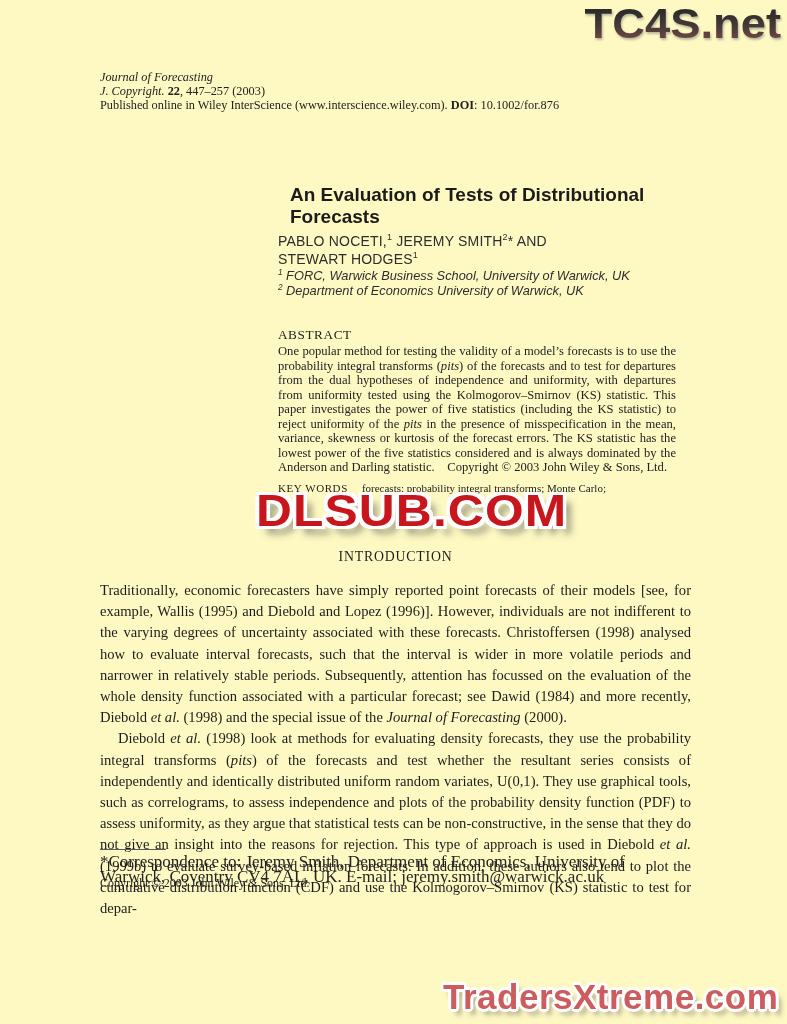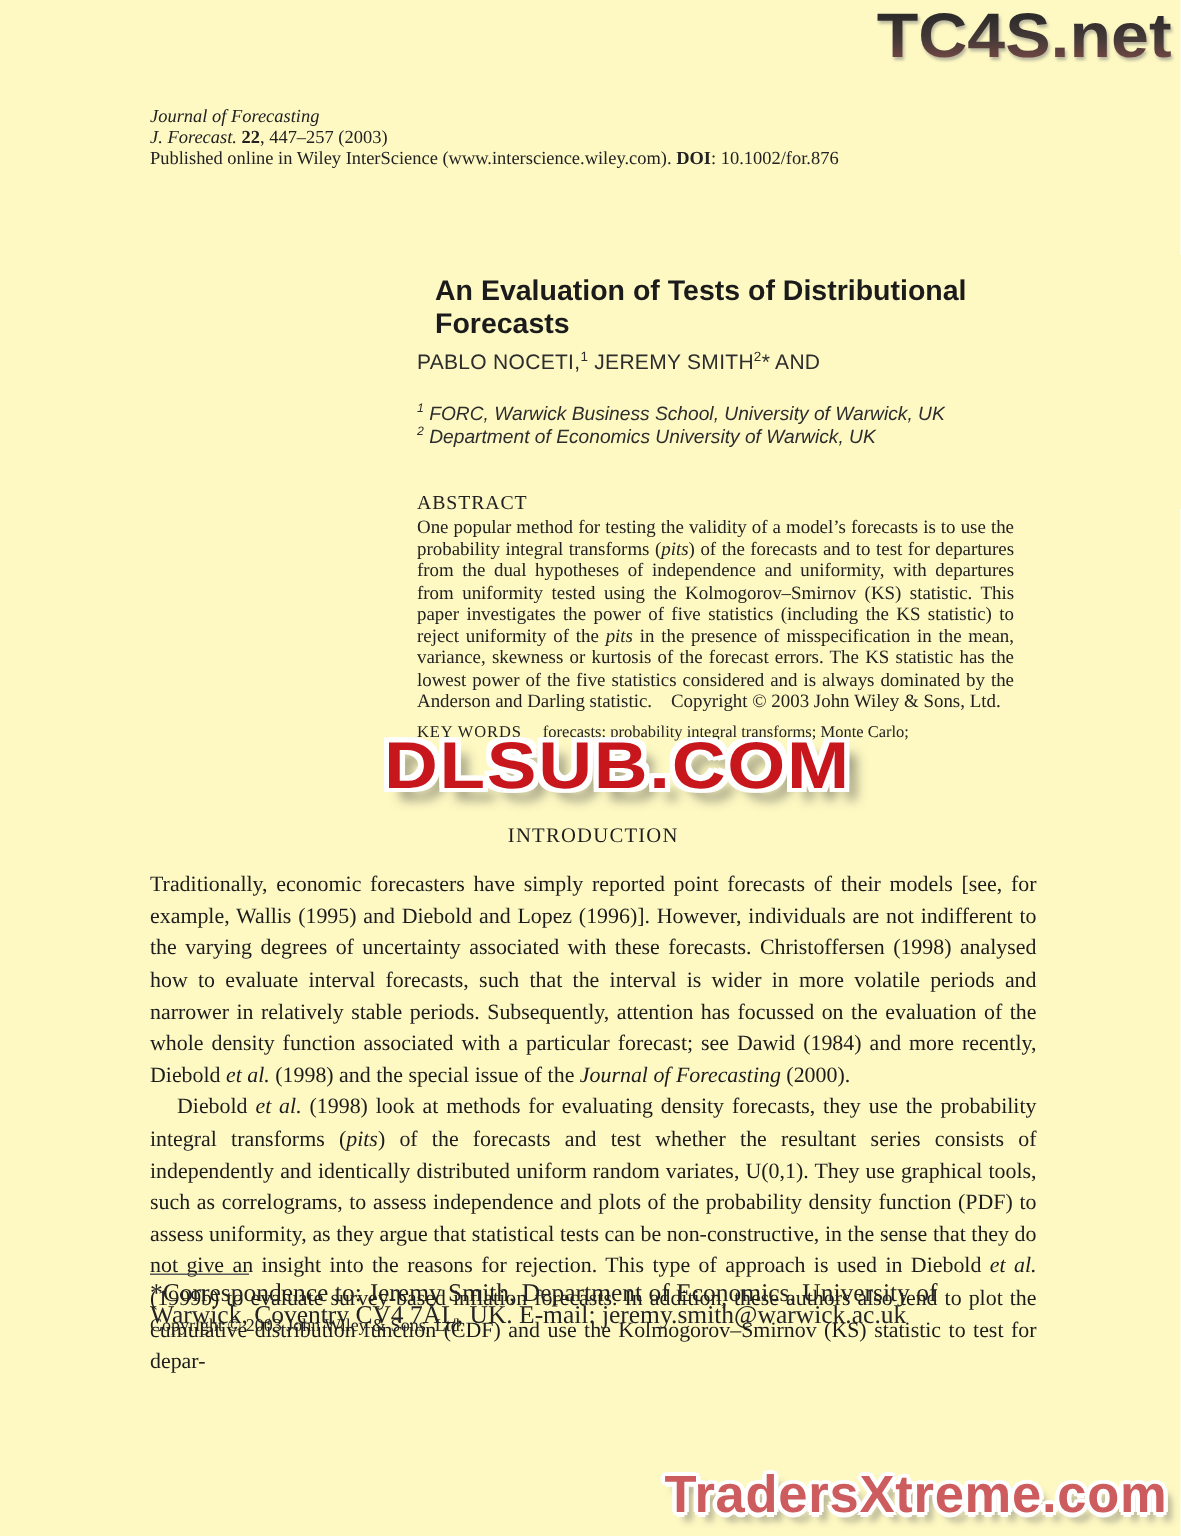--- a/index.html
+++ b/index.html
@@ -200,28 +200,29 @@
 </style>
 </head>
 <body>
 
 <div class="page">
 
   <div class="wm-top">TC4S.net</div>
 
   <div class="journal-header">
     <div><span class="seg-i">Journal of Forecasting</span></div>
-    <div><span class="seg-i">J. Forecast. </span><span class="seg-b">22</span><span>, 447–257 (2003)</span></div>
+    <div><span class="seg-i">J. Copyright. </span><span class="seg-b">22</span><span>, 447–257 (2003)</span></div>
     <div><span>Published online in Wiley InterScience (www.interscience.wiley.com). </span><span class="seg-b">DOI</span><span>: 10.1002/for.876</span></div>
   </div>
 
   <h1 class="title" style="margin:12px;">An Evaluation of Tests of Distributional Forecasts</h1>
 
   <div class="authors">
     <div><span>PABLO NOCETI,</span><sup>1</sup><span> JEREMY SMITH</span><sup>2</sup><span>* AND</span></div>
+    <div><span>STEWART HODGES</span><sup>1</sup></div>
   </div>
 
   <div class="affiliations">
     <div><sup>1</sup><span> FORC, Warwick Business School, University of Warwick, UK</span></div>
     <div><sup>2</sup><span> Department of Economics University of Warwick, UK</span></div>
   </div>
 
   <div class="abstract-heading">ABSTRACT</div>
 
   <div class="abstract-body"><span>One popular method for testing the validity of a model’s forecasts is to use the probability integral transforms (</span><span class="seg-i">pits</span><span>) of the forecasts and to test for departures from the dual hypotheses of independence and uniformity, with departures from uniformity tested using the Kolmogorov–Smirnov (KS) statistic. This paper investigates the power of five statistics (including the KS statistic) to reject uniformity of the </span><span class="seg-i">pits</span><span> in the presence of misspecification in the mean, variance, skewness or kurtosis of the forecast errors. The KS statistic has the lowest power of the five statistics considered and is always dominated by the Anderson and Darling statistic.  Copyright © 2003 John Wiley &amp; Sons, Ltd.</span></div>

